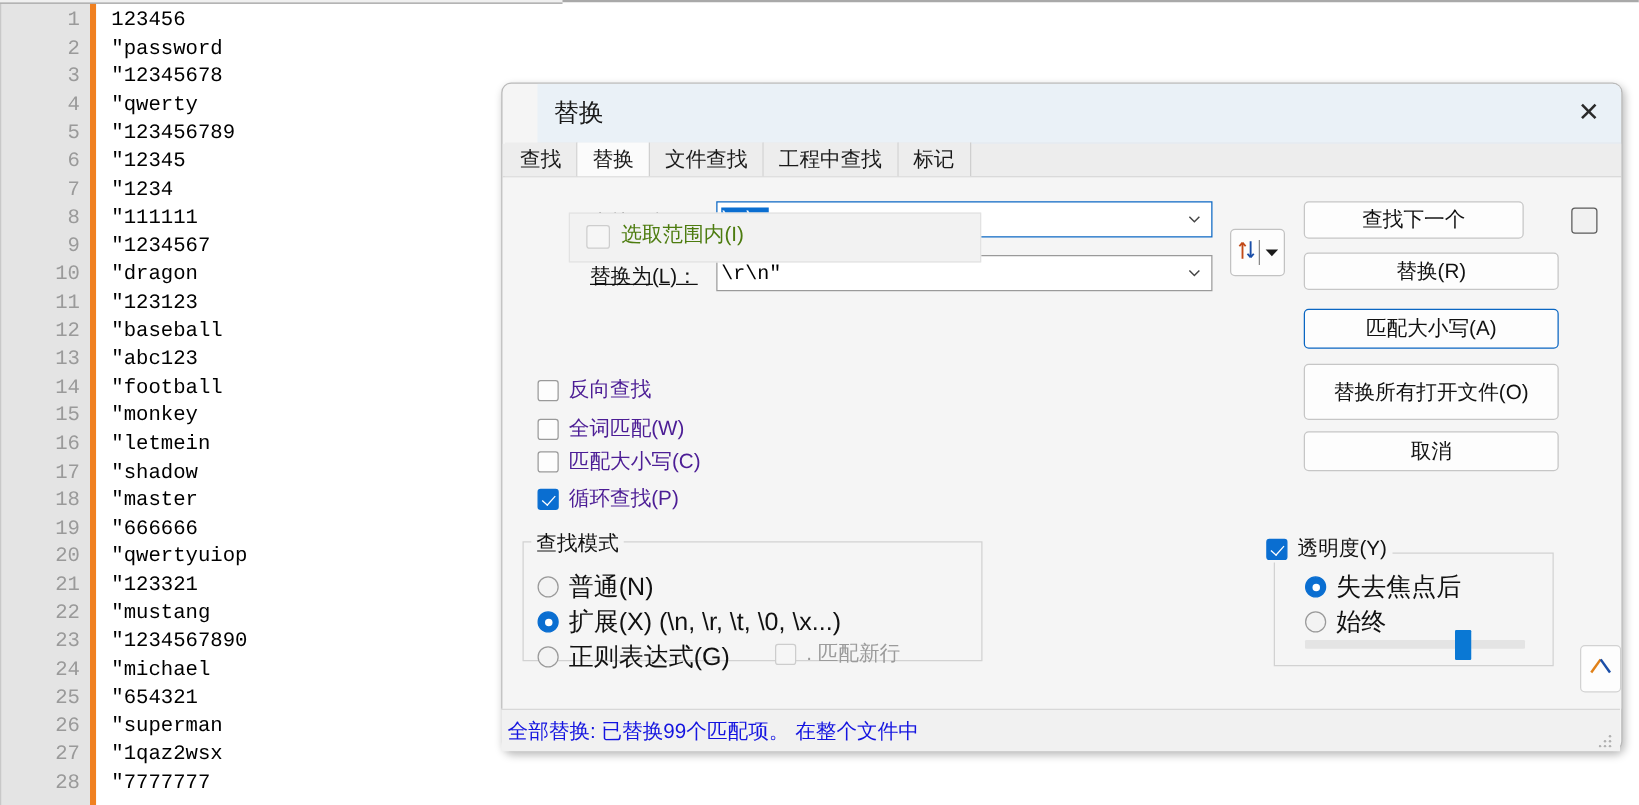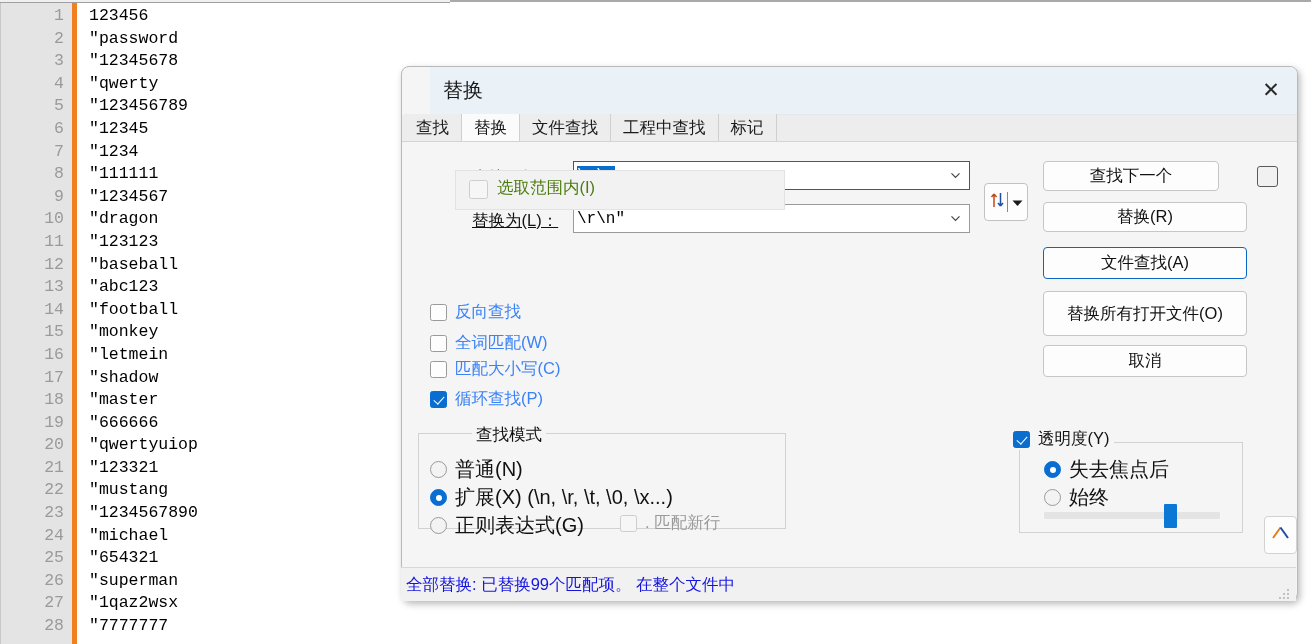--- a/index.html
+++ b/index.html
@@ -219,21 +219,21 @@
     font-size: 16.5px;
     color: #4d7c0f;
     white-space: nowrap;
   }
 
   
   .cbrow {
     position: absolute;
     display: flex; align-items: center;
     cursor: pointer;
-    font-size: 16.5px; color: #3b82f6;
+    font-size: 16.5px; color: #4c1d95;
     white-space: nowrap;
   }
   .cbox {
     width: 17px; height: 17px;
     border: 1.3px solid #9a9a9a;
     border-radius: 2.5px;
     background: #fdfdfd;
     margin-right: 8px;
     flex: none;
     position: relative;
@@ -473,21 +473,21 @@
 </div>
 
 <div id="top-check"></div>
 
 <div id="insel-panel"></div>
 <div id="insel-cb"></div>
 <div id="insel-lbl">选取范围内(I)</div>
 
 <div class="btn" style="left:1043px; top:161px; width:176px; height:30px;">查找下一个</div>
 <div class="btn" style="left:1043px; top:202px; width:204px; height:30px;">替换(R)</div>
-<div class="btn default" style="left:1043px; top:247px; width:204px; height:32px;">文件查找(A)</div>
+<div class="btn default" style="left:1043px; top:247px; width:204px; height:32px;">匹配大小写(A)</div>
 <div class="btn" style="left:1043px; top:291px; width:204px; height:45px;">替换所有打开文件(O)</div>
 <div class="btn" style="left:1043px; top:345px; width:204px; height:32px;">取消</div>
 
 <div class="cbrow" style="left:430px; top:301px;">
   <span class="cbox"></span>
   <span>反向查找</span>
 </div>
 <div class="cbrow" style="left:430px; top:332px;">
   <span class="cbox"></span>
   <span>全词匹配(W)</span>
@@ -495,21 +495,21 @@
 <div class="cbrow" style="left:430px; top:358px;">
   <span class="cbox"></span>
   <span>匹配大小写(C)</span>
 </div>
 <div class="cbrow" style="left:430px; top:388px;">
   <span class="cbox checked"></span>
   <span>循环查找(P)</span>
 </div>
 
 <div class="groupbox" style="left:418px; top:433px; width:368px; height:96px;"></div>
-<div class="group-legend" style="left:425px; top:424px;margin-left:47px;">查找模式</div>
+<div class="group-legend" style="left:425px; top:424px;">查找模式</div>
 
 <div class="rdrow" style="left:430px; top:456px;">
   <span class="radio"></span>
   <span>普通(N)</span>
 </div>
 <div class="rdrow" style="left:430px; top:484px;">
   <span class="radio on"></span>
   <span>扩展(X) (\n, \r, \t, \0, \x...)</span>
 </div>
 <div class="rdrow" style="left:430px; top:512px;">

